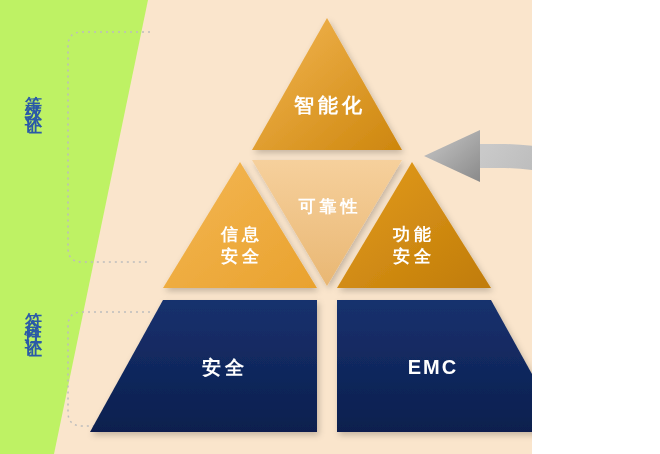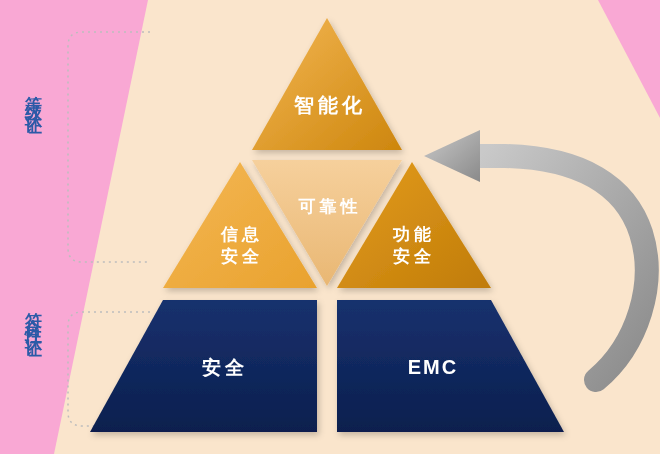--- a/index.html
+++ b/index.html
@@ -1,21 +1,21 @@
 <!DOCTYPE html>
 <html><head>
 <meta charset="utf-8">
 <style>
   html,body{margin:0;padding:0;background:#ffffff;}
   .stage{
     position:relative;
-    width:660px;height:454px;
+    width:532px;height:454px;
     overflow:hidden;
     font-family:"Liberation Sans","DejaVu Sans",sans-serif;
-    background:#f9a8d4;
+    background:#bef264;
   }
   .stage svg{position:absolute;left:0;top:0;}
   .side-label{
     position:absolute;
     writing-mode:vertical-rl;
     text-orientation:upright;
     letter-spacing:7px;
     font-size:17px;
     font-weight:bold;
     color:#2b5aa7;

